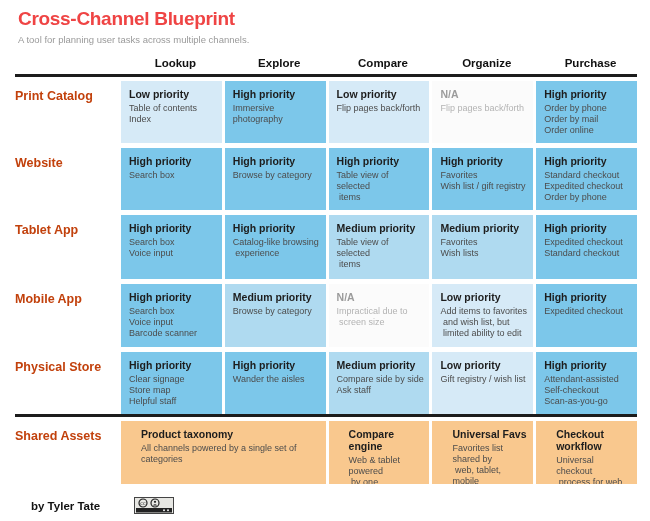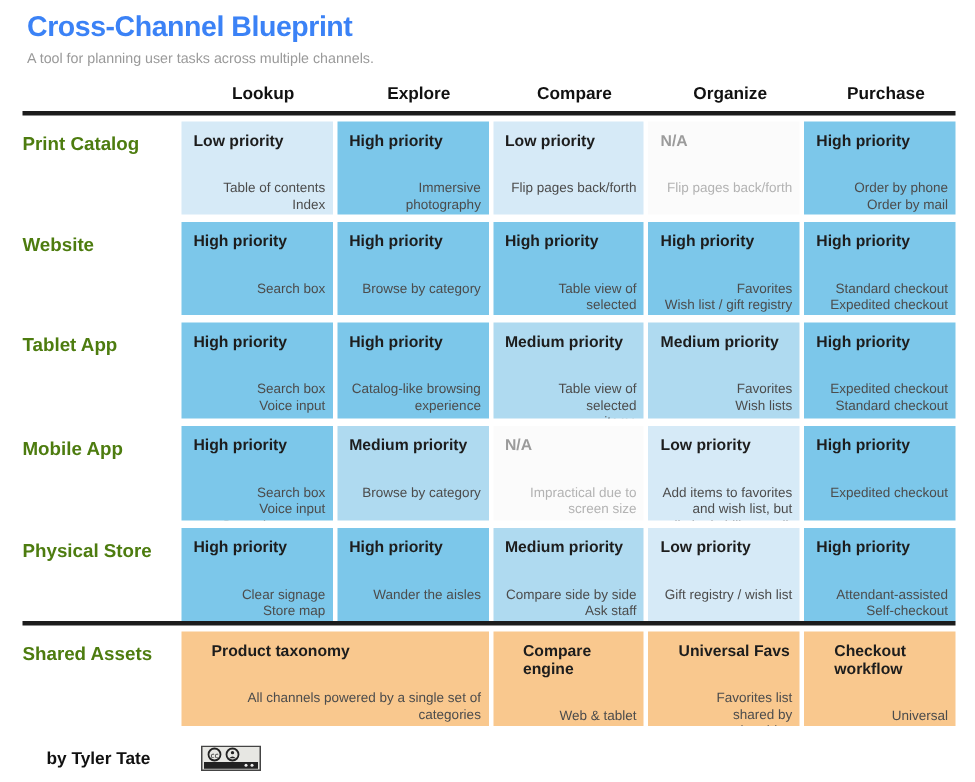--- a/index.html
+++ b/index.html
@@ -6,21 +6,21 @@
   html, body { background: #ffffff; }
   body { font-family: "Liberation Sans", "DejaVu Sans", sans-serif; }
   .page {
     position: relative;
     width: 650px; height: 521px;
     background: #ffffff;
     overflow: hidden;
     padding: 8px 13px 0 15px;
   }
   .title {
-    font-size: 19px; font-weight: bold; color: #3b82f6;
+    font-size: 19px; font-weight: bold; color: #ef4444;
     letter-spacing: -0.3px; margin-left: 3px;
   }
   .subtitle {
     font-size: 9.5px; color: #9a9a9a; margin-top: 4px; margin-left: 3px;
   }
   .grid6 {
     display: grid;
     grid-template-columns: 103px repeat(5, 1fr);
     column-gap: 3px;
   }
@@ -33,28 +33,28 @@
   .matrix {
     margin-top: 4px;
     grid-template-rows: 62px 62px 64px 63px 62px;
     row-gap: 5px;
   }
   .shared-grid {
     margin-top: 4px;
     grid-template-rows: 63px;
   }
   .row-label {
-    font-size: 12.5px; font-weight: bold; color: #4d7c0f;
+    font-size: 12.5px; font-weight: bold; color: #c2410c;
     padding-top: 8px;
   }
   .cell { padding: 7px 5px 0 8px; overflow: hidden; }
   .cell .priority { font-size: 10.5px; font-weight: bold; color: #1d1d1d; }
   .cell .detail {
     font-size: 9px; color: #4c4c4c; line-height: 11px;
-    margin-top: 20px; white-space: pre-wrap; text-align: right;
+    margin-top: 3px; white-space: pre-wrap;
   }
   .level-high   { background: var(--c-high,   #7cc7ea); }
   .level-medium { background: var(--c-medium, #afdaf0); }
   .level-low    { background: var(--c-low,    #d6eaf7); }
   .level-na     { background: var(--c-na,     #fbfbfb); }
   .level-shared { background: var(--c-shared, #f9c88e); padding-left: 20px; }
   .level-na .priority { color: #9b9b9b; }
   .level-na .detail   { color: #b3b3b3; }
   .span2 { grid-column: 2 / span 2; }
   .footer {

